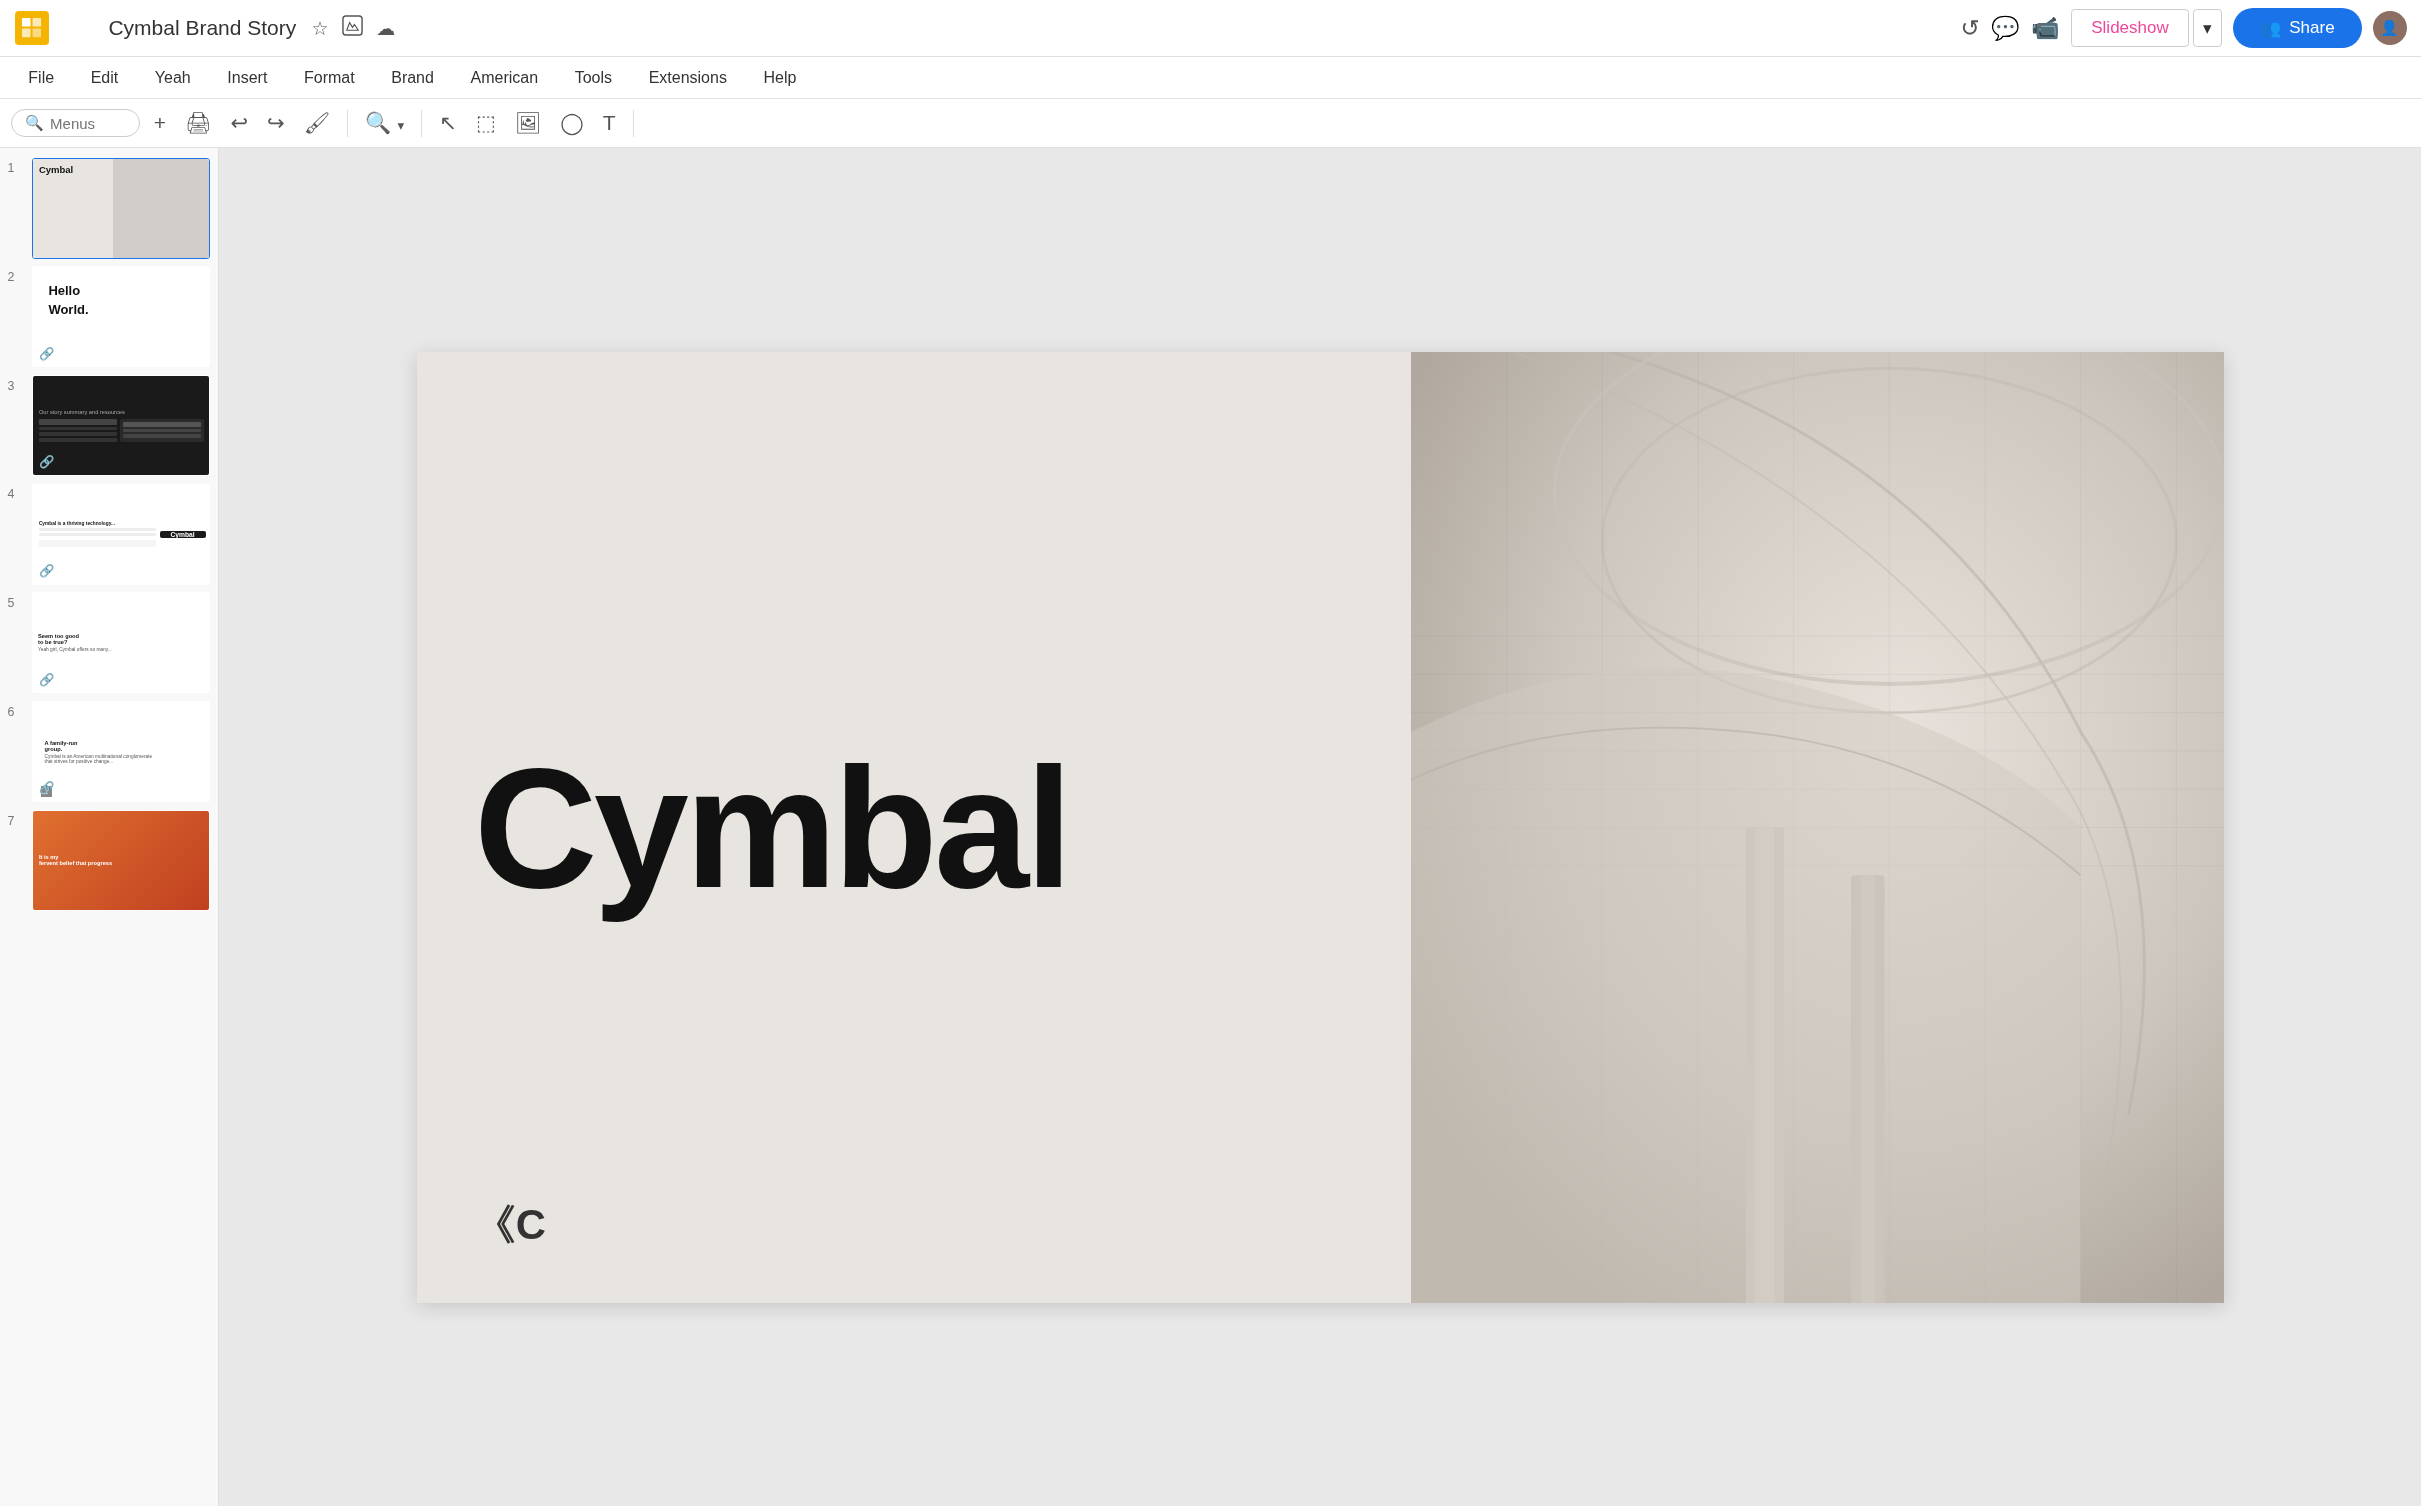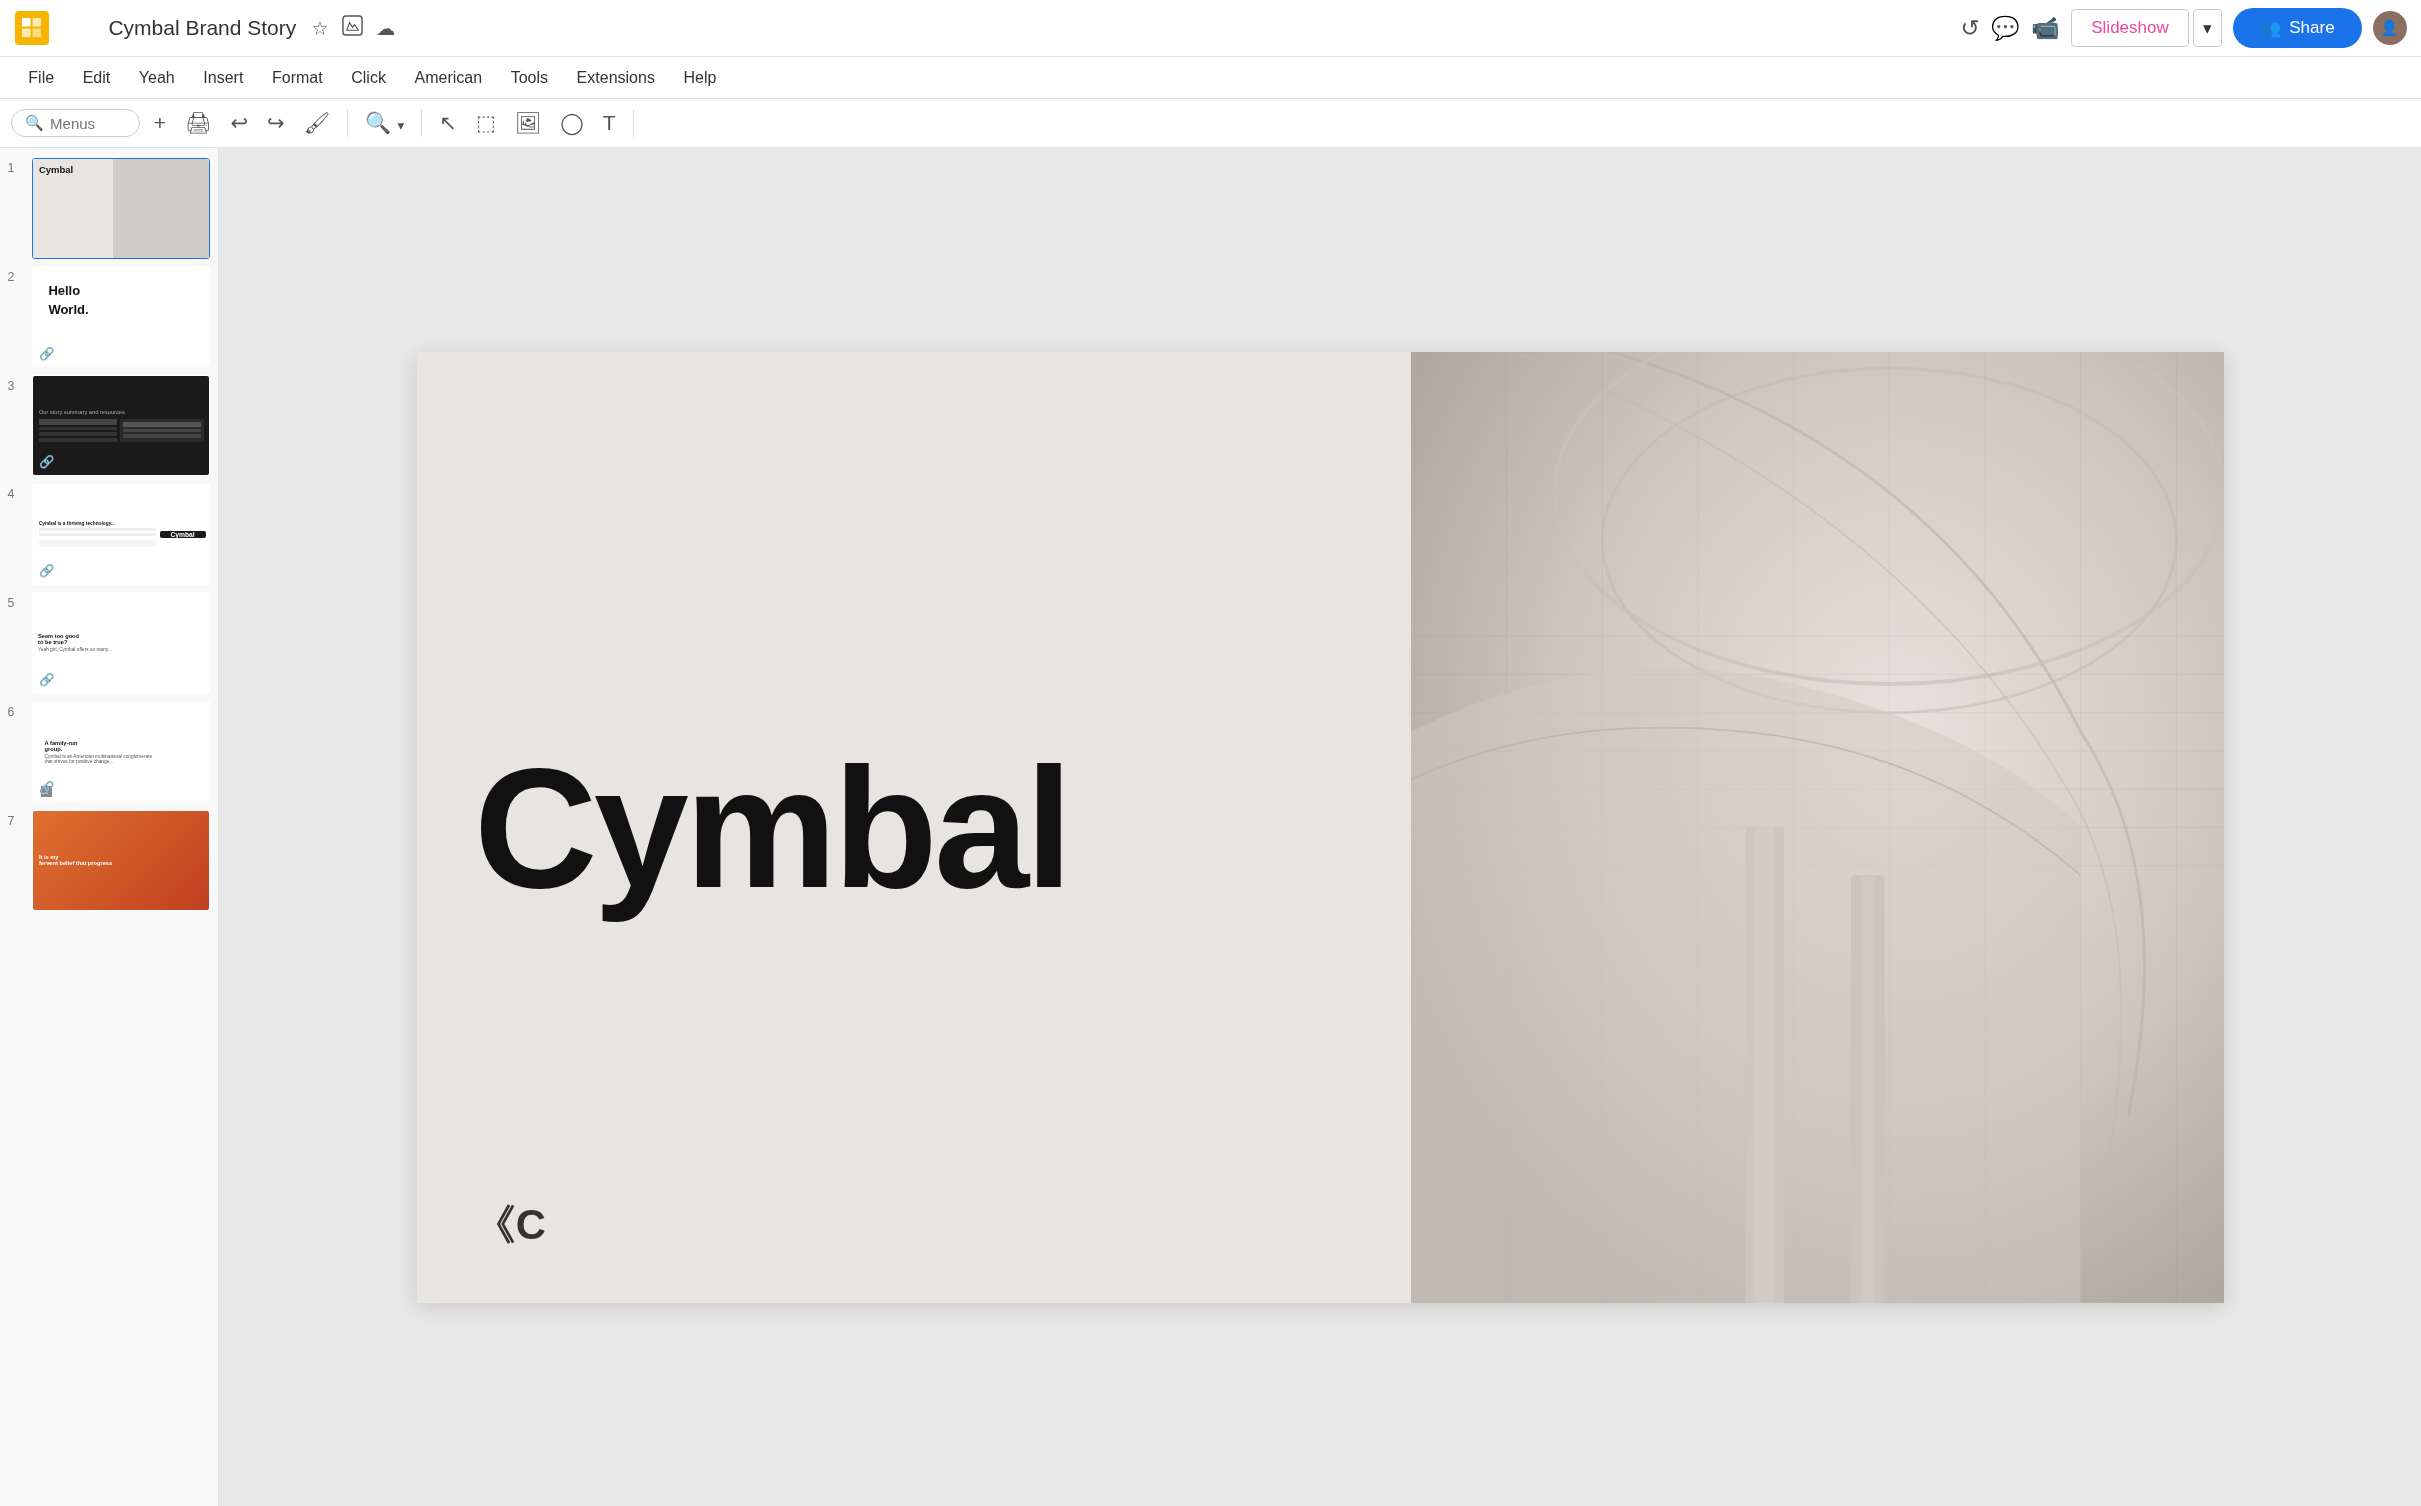--- a/index.html
+++ b/index.html
@@ -32,21 +32,21 @@
     }
     .btn-share {
       background: #1a73e8; color: white; border: none; border-radius: 23px;
       padding: 9.5px 27px; font-size: 17px; cursor: pointer; display: flex; align-items: center; gap: 7.6px;
     }
     .avatar { width: 34px; height: 34px; border-radius: 50%; background: #8d6e63; overflow: hidden; display: flex; align-items: center; justify-content: center; color: white; font-size: 15px; }
 
     
     .menu-bar {
       display: flex; align-items: center; height: 42px;
-      background: #fff; padding: 0 15px; gap: 2px;
+      background: #fff; padding: 0 15px; gap: 10px;
       border-bottom: 1px solid #e0e0e0;
     }
     .menu-item { padding: 5.7px 13.3px; font-size: 16px; color: #333; cursor: pointer; border-radius: 3.8px; }
 
     
     .toolbar {
       display: flex; align-items: center; height: 49px;
       background: #fff; padding: 0 11.4px; gap: 7.6px;
       border-bottom: 1px solid #e0e0e0;
     }
@@ -180,21 +180,21 @@
     <div class="avatar">👤</div>
   </div>
 </div>
 
 <div class="menu-bar">
   <span class="menu-item">File</span>
   <span class="menu-item">Edit</span>
   <span class="menu-item">Yeah</span>
   <span class="menu-item">Insert</span>
   <span class="menu-item">Format</span>
-  <span class="menu-item">Click</span>
+  <span class="menu-item">Brand</span>
   <span class="menu-item">American</span>
   <span class="menu-item">Tools</span>
   <span class="menu-item">Extensions</span>
   <span class="menu-item">Help</span>
 </div>
 
 <div class="toolbar">
   <div class="toolbar-search">
     <span>🔍</span>
     <input type="text" readonly="" placeholder="Menus" style="">

